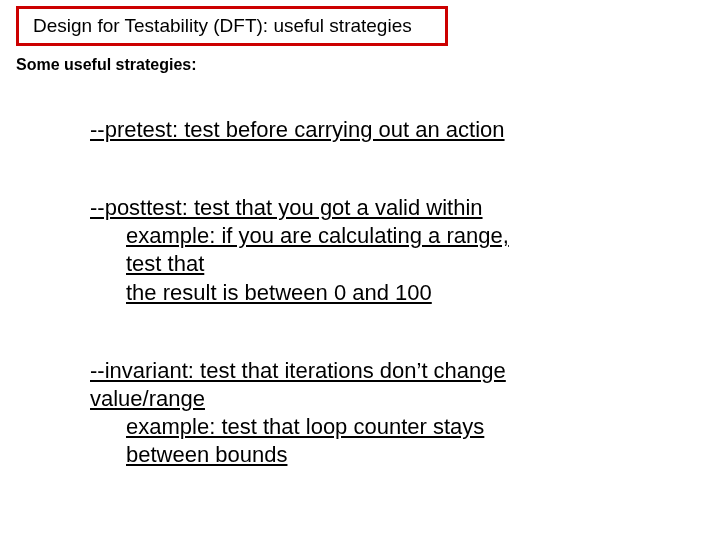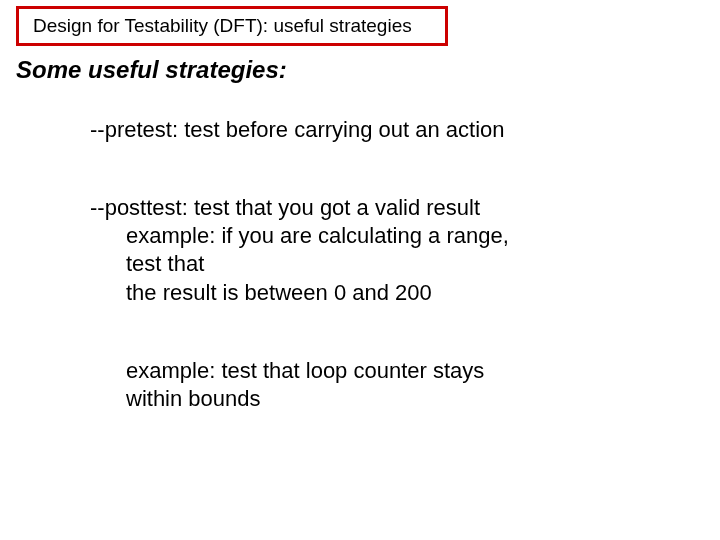--- a/index.html
+++ b/index.html
@@ -24,34 +24,34 @@
     width: 432px;
     border: 3px solid #cc0000;
     padding: 6px 10px 6px 14px;
     font-size: 19px;
     box-sizing: border-box;
   }
   .subheading {
     position: absolute;
     top: 56px;
     left: 16px;
-    font-size: 24px;
+    font-size: 16px;
     font-weight: bold;
-    font-style: italic;
   }
   .body {
     position: absolute;
     top: 116px;
     left: 90px;
     right: 50px;
     font-size: 22px;
     line-height: 1.28;
   }
   .item {
     margin-bottom: 50px;
+    text-decoration: underline;
   }
   .example {
     padding-left: 24px;
   }
   .example2 {
     padding-left: 36px;
   }
 </style>
 </head>
 <body>
@@ -64,23 +64,24 @@
 
   <div class="subheading">Some useful strategies:</div>
 
   <div class="body">
 
     <div class="item">
       <div>--pretest:  test before carrying out an action</div>
     </div>
 
     <div class="item">
-      <div>--posttest:  test that you got a valid result</div>
+      <div>--posttest:  test that you got a valid within</div>
       <div class="example2">example:  if you are calculating a range, test that</div>
-      <div class="example2"> the result is between 0 and 200</div>
+      <div class="example2"> the result is between 0 and 100</div>
     </div>
 
     <div class="item">
-      <div class="example2">example:  test that loop counter stays within bounds</div>
+      <div>--invariant:  test that iterations don’t change value/range</div>
+      <div class="example2">example:  test that loop counter stays between bounds</div>
     </div>
 
   </div>
 </div>
 
 </body></html>

